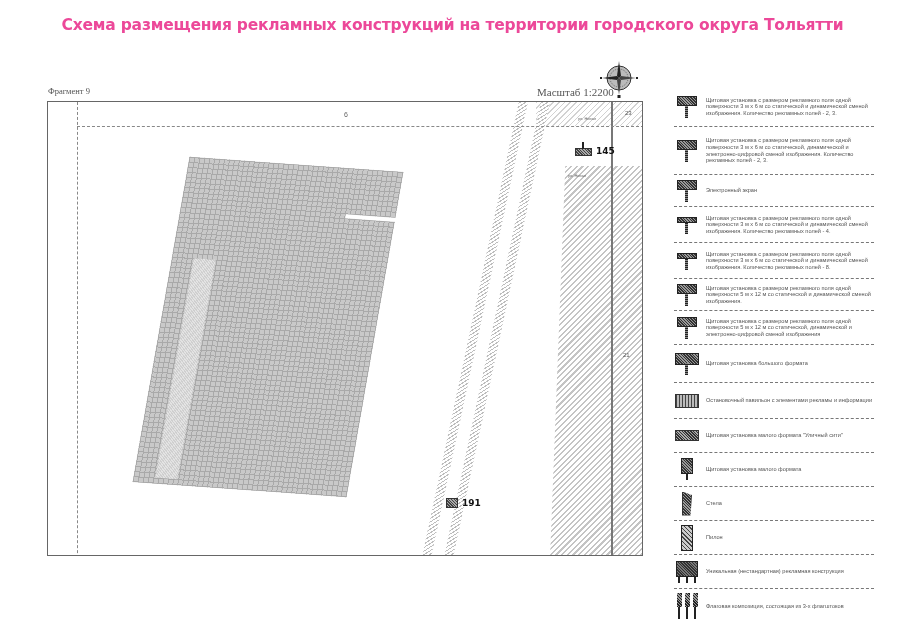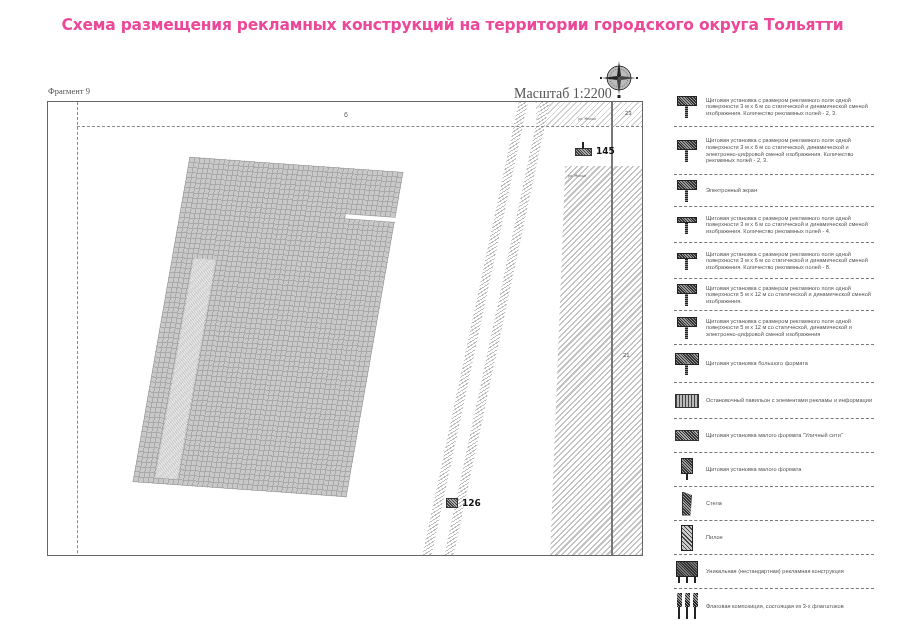--- a/index.html
+++ b/index.html
@@ -5,21 +5,21 @@
     * { box-sizing: border-box; margin: 0; padding: 0; }
     html, body { width: 905px; height: 640px; background: #ffffff; overflow: hidden; }
     body { position: relative; font-family: "Liberation Sans", sans-serif; color: #111; }
 
     .page-title {
       position: absolute; left: 0; top: 16px; width: 905px; text-align: center;
       font-family: "DejaVu Sans", sans-serif; font-weight: bold; font-size: 15.5px; letter-spacing: -0.2px; color: #ec4899;
     }
 
     .fragment-label { position: absolute; left: 48px; top: 86px; font-family: "Liberation Serif", serif; font-size: 8.5px; color: #555; }
-    .scale-label { position: absolute; left: 514px; top: 86px; font-family: "Liberation Serif", serif; font-size: 14px; color: #555; }
+    .scale-label { position: absolute; left: 537px; top: 86px; font-family: "Liberation Serif", serif; font-size: 11px; color: #555; }
 
     .compass { position: absolute; left: 598px; top: 58px; width: 42px; height: 42px; }
 
     
     .map-frame {
       position: absolute; left: 47px; top: 101px; width: 596px; height: 455px;
       border: 1px solid #666; background: #fff; overflow: hidden;
     }
     .inner-v { position: absolute; left: 29px; top: 0; width: 0; height: 486px; border-left: 1px dashed #888; }
     .inner-h-top { position: absolute; left: 29px; top: 24px; width: 567px; height: 0; border-top: 1px dashed #888; }
@@ -155,21 +155,21 @@
   <div class="sidenum" style="left:575px; top:250px;">21</div>
 
   <div class="marker m145">
     <div class="sign"></div>
     <div class="pole"></div>
     <span class="num">145</span>
   </div>
   <div class="marker m224">
     <div class="sign"></div>
 
-    <span class="num">126</span>
+    <span class="num">191</span>
   </div>
 </div>
 
 <div class="legend">
   <div class="legend-item" style="height:40px;">
     <div class="legend-icon">
         <div class="ic-board">
           <div class="b"></div>
           <div class="p"></div>
         </div>

